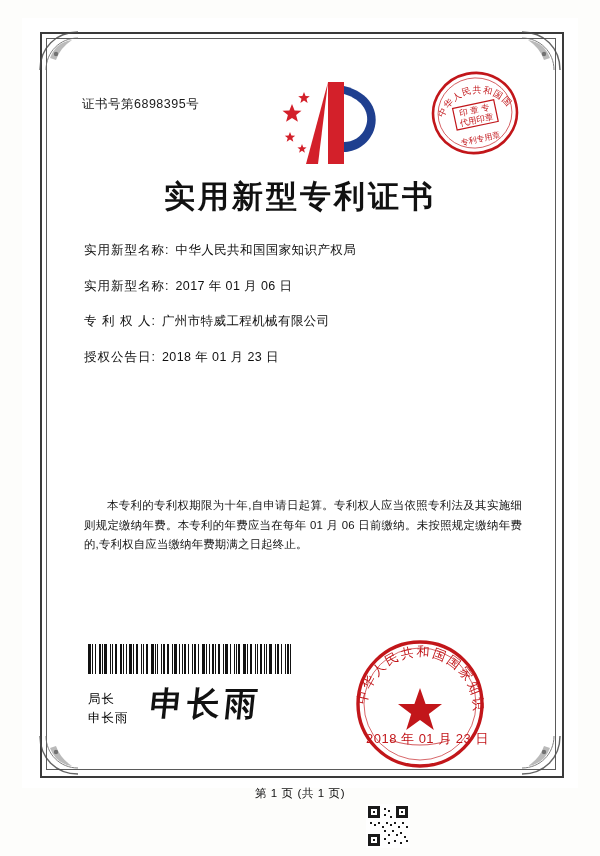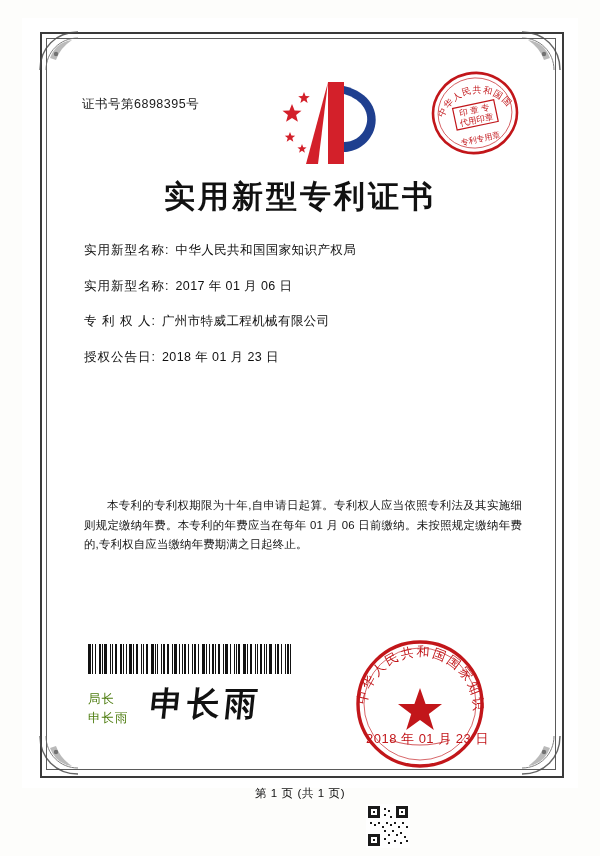--- a/index.html
+++ b/index.html
@@ -154,21 +154,21 @@
     height: 100%;
   }
 
   
   .sig-block {
     position: absolute;
     left: 66px;
     top: 672px;
     font-size: 12.5px;
     line-height: 1.5;
-    color: #4d7c0f;
+    color: #000000;
     letter-spacing: 1px;
     font-family: "Liberation Sans", sans-serif;
   }
   .handwriting {
     position: absolute;
     left: 128px;
     top: 664px;
     font-size: 33px;
     color: #111;
     font-family: "DejaVu Serif", serif;

